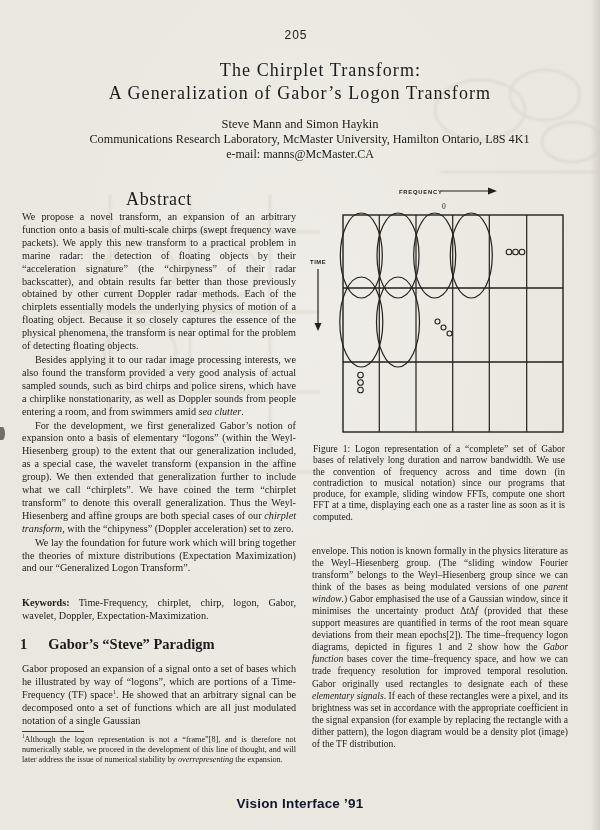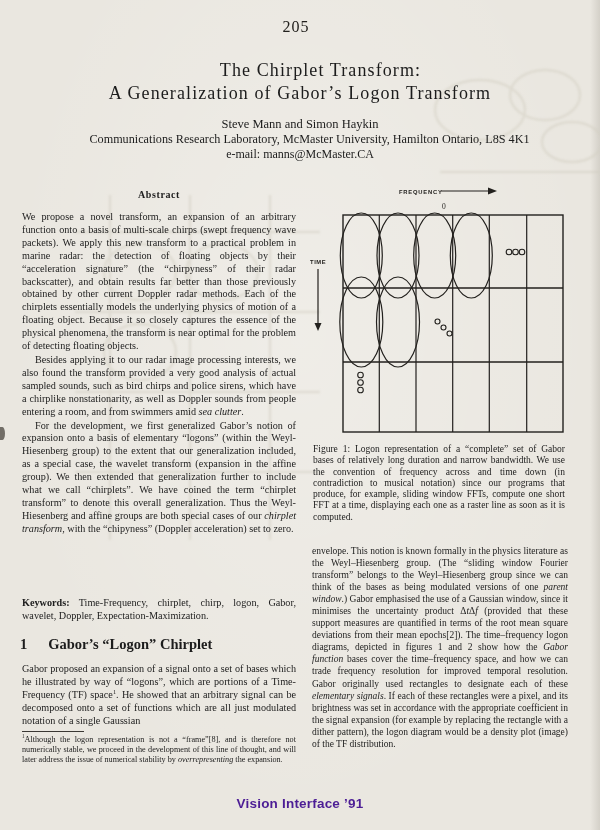--- a/index.html
+++ b/index.html
@@ -10,43 +10,43 @@
                      linear-gradient(to left, rgba(110,104,92,.18), rgba(0,0,0,0) 10px);
     font-family:"Liberation Serif", serif;
     color:#1c1c1c;
     -webkit-font-smoothing:antialiased;
   }
   .abs{position:absolute;}
   .center{text-align:center;}
   .just{text-align:justify;text-justify:inter-word;}
   sup{font-size:62%;line-height:0;}
 
-  #page-number{left:0;right:8px;top:18px;font-family:Liberation Serif, serif;font-size:16px;letter-spacing:1px;color:#22201d;}
+  #page-number{left:0;right:8px;top:28px;font-family:Liberation Sans, sans-serif;font-size:12px;letter-spacing:1px;color:#22201d;}
   #title-line1{left:0;right:0;top:60px;font-size:18px;letter-spacing:1.1px;margin-left:41px;}
   #title-line2{left:0;right:0;top:83px;font-size:18px;letter-spacing:1.1px;}
   #authors{left:0;right:0;top:117px;font-size:12.5px;}
   #affiliation{left:0;right:0;top:132px;font-size:12.2px;padding-left:19px;}
   #email{left:0;right:0;top:147px;font-size:12px;}
 
-  #abstract-heading{left:22px;top:189px;width:274px;font-size:10px;font-weight:bold;letter-spacing:.6px;}
+  #abstract-heading{left:22px;top:189px;width:274px;font-size:18px;font-weight:normal;letter-spacing:.6px;}
   #abstract-body{left:22px;top:211px;width:274px;font-size:10.2px;line-height:12.9px;}
   #abstract-body p{margin:0;}
   #abstract-body p + p{text-indent:13px;margin-top:1px;}
   #keywords{left:22px;top:597px;width:274px;font-size:10.2px;line-height:12.9px;}
   #section1-heading{left:20px;top:636px;width:276px;font-size:14.5px;font-weight:bold;}
   #section1-heading .secnum{margin-right:21px;}
   #section1-body{left:22px;top:663px;width:274px;font-size:10.2px;line-height:12.9px;}
   #footnote-rule{left:22px;top:731px;width:62px;border-top:1px solid #3a3733;height:0;}
   #footnote{left:22px;top:735px;width:274px;font-size:8.2px;line-height:10.2px;}
 
   #figure1-svg{left:298px;top:182px;}
   #figure1-caption{left:313px;top:444px;width:252px;font-size:9.5px;line-height:11.3px;}
   #column2-body{left:312px;top:545px;width:256px;font-size:9.5px;line-height:12.05px;}
 
-  #conference-footer{left:0;right:0;top:796px;font-family:"Liberation Sans",sans-serif;font-weight:bold;font-size:13.5px;color:#4c1d95;letter-spacing:.2px;}
+  #conference-footer{left:0;right:0;top:796px;font-family:"Liberation Sans",sans-serif;font-weight:bold;font-size:13.5px;color:#0f172a;letter-spacing:.2px;}
 
   #ghost-svg{left:0;top:0;filter:blur(1.2px);opacity:.5;}
   #scan-dot{left:0;top:427px;width:5px;height:13px;background:#4a463f;border-radius:0 60% 60% 0;opacity:.75;}
 
   .fig-line{stroke:#23211e;fill:none;}
   .fig-text{fill:#23211e;}
 </style>
 </head>
 <body>
 
@@ -71,24 +71,25 @@
 <div id="title-line2" class="abs center">A Generalization of Gabor’s Logon Transform</div>
 <div id="authors" class="abs center">Steve Mann and Simon Haykin</div>
 <div id="affiliation" class="abs center">Communications Research Laboratory, McMaster University, Hamilton Ontario, L8S 4K1</div>
 <div id="email" class="abs center">e-mail: manns@McMaster.CA</div>
 
 <div id="abstract-heading" class="abs center">Abstract</div>
 <div id="abstract-body" class="abs just">
   <p>We propose a novel transform, an expansion of an arbitrary function onto a basis of multi-scale chirps (swept frequency wave packets). We apply this new transform to a practical problem in marine radar: the detection of floating objects by their “acceleration signature” (the “chirpyness” of their radar backscatter), and obtain results far better than those previously obtained by other current Doppler radar methods. Each of the chirplets essentially models the underlying physics of motion of a floating object. Because it so closely captures the essence of the physical phenomena, the transform is near optimal for the problem of detecting floating objects.</p>
   <p><span>Besides applying it to our radar image processing interests, we also found the transform provided a very good analysis of actual sampled sounds, such as bird chirps and police sirens, which have a chirplike nonstationarity, as well as Doppler sounds from people entering a room, and from swimmers amid </span><span style="font-style: italic;">sea clutter</span><span>.</span></p>
   <p><span>For the development, we first generalized Gabor’s notion of expansion onto a basis of elementary “logons” (within the Weyl-Hiesenberg group) to the extent that our generalization included, as a special case, the wavelet transform (expansion in the affine group). We then extended that generalization further to include what we call “chirplets”. We have coined the term “chirplet transform” to denote this overall generalization. Thus the Weyl-Hiesenberg and affine groups are both special cases of our </span><span style="font-style: italic;">chirplet transform</span><span>, with the “chipyness” (Doppler acceleration) set to zero.</span></p>
+  <p>We lay the foundation for future work which will bring together the theories of mixture distributions (Expectation Maximization) and our “Generalized Logon Transform”.</p>
 </div>
 <div id="keywords" class="abs just"><span style="font-weight: bold;">Keywords:</span><span> Time-Frequency, chirplet, chirp, logon, Gabor, wavelet, Doppler, Expectation-Maximization.</span></div>
 <div id="section1-heading" class="abs">
-  <span class="secnum">1</span><span>Gabor’s “Logon” Chirplet</span>
+  <span class="secnum">1</span><span>Gabor’s “Steve” Paradigm</span>
 </div>
 <div id="section1-body" class="abs just"><span>Gabor proposed an expansion of a signal onto a set of bases which he illustrated by way of “logons”, which are portions of a Time-Frequency (TF) space</span><sup>1</sup><span>. He showed that an arbitrary signal can be decomposed onto a set of functions which are all just modulated notation of a single Gaussian</span></div>
 <div id="footnote-rule" class="abs"></div>
 <div id="footnote" class="abs just"><sup>1</sup><span>Although the logon representation is not a “frame”[8], and is therefore not numerically stable, we proceed in the development of this line of thought, and will later address the issue of numerical stability by </span><span style="font-style: italic;">overrepresenting</span><span> the expansion.</span></div>
 
 <svg id="figure1-svg" class="abs" width="292" height="258" viewBox="298 182 292 258">
   <text x="399" y="194" class="fig-text" font-family="Liberation Sans, sans-serif" font-size="5.8" font-weight="bold" letter-spacing="0.8">FREQUENCY</text>
   <g>
     <line x1="441" y1="191" x2="488" y2="191" class="fig-line" stroke-width="1.2"></line>
     <polygon points="488,187.5 497,191 488,194.5" fill="#23211e"></polygon>

